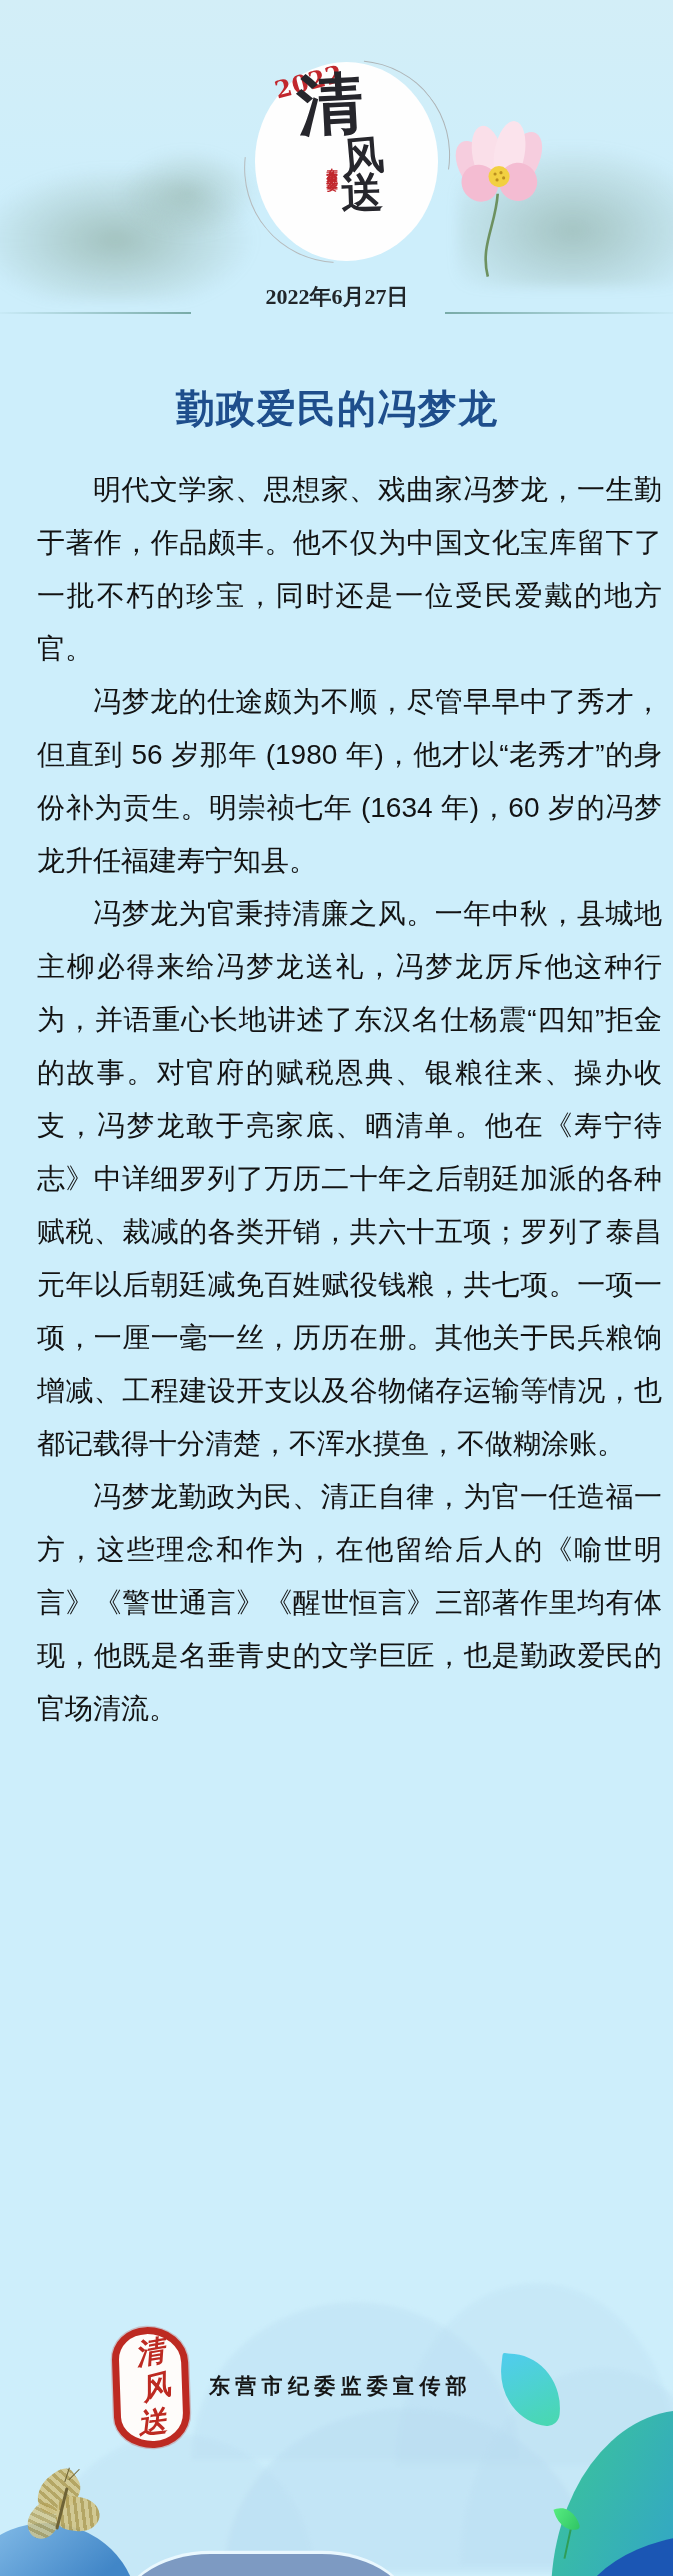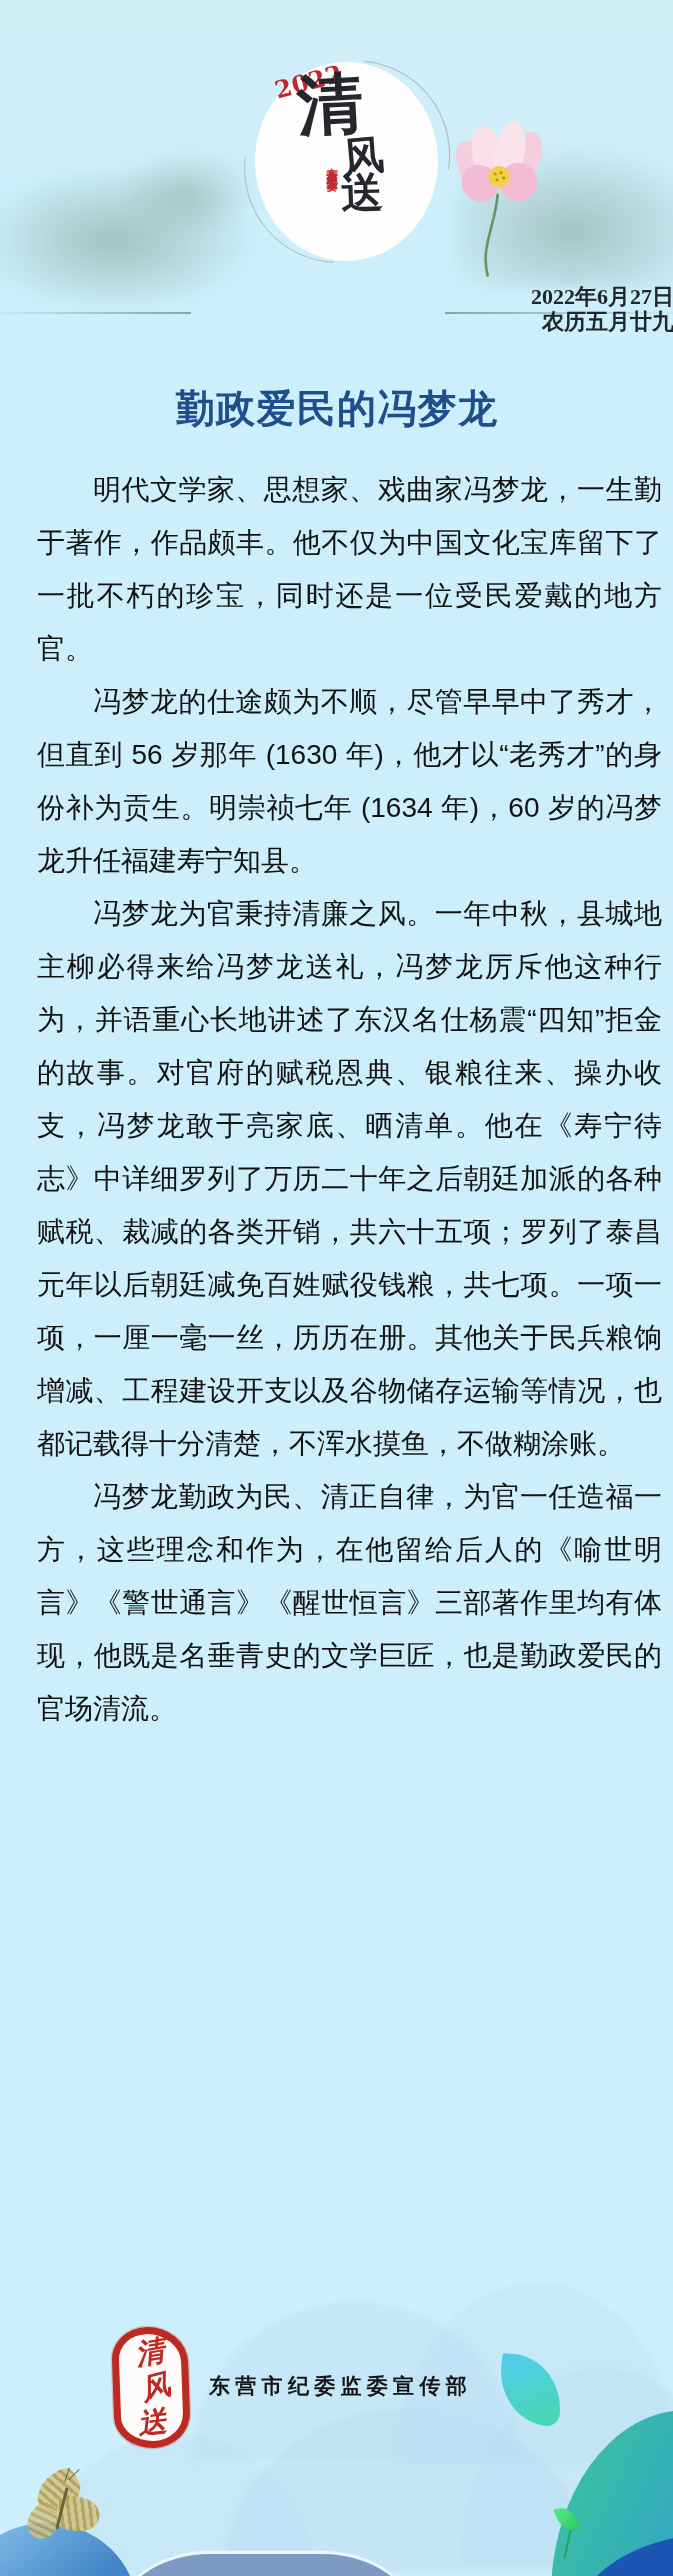--- a/index.html
+++ b/index.html
@@ -36,21 +36,21 @@
   .vtext{left:324px;top:159px;writing-mode:vertical-rl;font-size:11.2px;color:#c1272d;
     letter-spacing:2px;font-weight:700;z-index:4;font-family:"Liberation Serif",serif;}
   .lotus{left:435px;top:120px;z-index:3;}
 
   
   .divider{height:2px;top:312px;z-index:1;}
   .divider.dl{left:0;width:191px;
     background:linear-gradient(90deg,rgba(111,163,158,.05),rgba(111,163,158,.9));}
   .divider.dr{left:445px;width:229px;
     background:linear-gradient(270deg,rgba(111,163,158,.05),rgba(111,163,158,.9));}
-  .date-block{left:0;top:284px;width:674px;text-align:right;z-index:2;
+  .date-block{left:0;top:284px;width:674px;text-align:center;z-index:2;
     font-family:"Liberation Serif",serif;font-weight:700;font-size:22px;line-height:25px;color:#21262a;}
 
   
   .article-title{left:0;top:382px;width:674px;text-align:center;font-size:39px;
     font-weight:700;letter-spacing:1.3px;color:#1e4e8c;z-index:2;}
   .article{left:37px;top:463px;width:625px;font-size:28px;line-height:53px;
     color:#131313;text-align:justify;z-index:2;}
   .article p{margin:0;text-indent:2em;}
 
   
@@ -138,27 +138,26 @@
     <circle cx="91" cy="82" r="2.4" fill="#bb8f1e"></circle>
       <circle cx="100" cy="80" r="2.4" fill="#bb8f1e"></circle>
     <circle cx="104" cy="88" r="2.4" fill="#bb8f1e"></circle>
       <circle cx="94" cy="91" r="2.4" fill="#bb8f1e"></circle>
   </svg>
 
   <div class="abs divider dl"></div>
   <div class="abs divider dr"></div>
   <div class="abs date-block">
     <div>2022年6月27日</div>
-    <div>农历五月廿九</div>
   </div>
 
   <div class="abs article-title">勤政爱民的冯梦龙</div>
   <div class="abs article">
     <p>明代文学家、思想家、戏曲家冯梦龙，一生勤于著作，作品颇丰。他不仅为中国文化宝库留下了一批不朽的珍宝，同时还是一位受民爱戴的地方官。</p>
-    <p>冯梦龙的仕途颇为不顺，尽管早早中了秀才，但直到 56 岁那年 (1630 年)，他才以“老秀才”的身份补为贡生。明崇祯七年 (1634 年)，60 岁的冯梦龙升任福建寿宁知县。</p>
+    <p>冯梦龙的仕途颇为不顺，尽管早早中了秀才，但直到 56 岁那年 (1980 年)，他才以“老秀才”的身份补为贡生。明崇祯七年 (1634 年)，60 岁的冯梦龙升任福建寿宁知县。</p>
     <p>冯梦龙为官秉持清廉之风。一年中秋，县城地主柳必得来给冯梦龙送礼，冯梦龙厉斥他这种行为，并语重心长地讲述了东汉名仕杨震“四知”拒金的故事。对官府的赋税恩典、银粮往来、操办收支，冯梦龙敢于亮家底、晒清单。他在《寿宁待志》中详细罗列了万历二十年之后朝廷加派的各种赋税、裁减的各类开销，共六十五项；罗列了泰昌元年以后朝廷减免百姓赋役钱粮，共七项。一项一项，一厘一毫一丝，历历在册。其他关于民兵粮饷增减、工程建设开支以及谷物储存运输等情况，也都记载得十分清楚，不浑水摸鱼，不做糊涂账。</p>
     <p>冯梦龙勤政为民、清正自律，为官一任造福一方，这些理念和作为，在他留给后人的《喻世明言》《警世通言》《醒世恒言》三部著作里均有体现，他既是名垂青史的文学巨匠，也是勤政爱民的官场清流。</p>
   </div>
 
   <div class="ridge r1"></div>
   <div class="ridge r2"></div>
   <div class="ridge r3"></div>
   <div class="ridge r4"></div>
   <div class="ridge r5"></div>
 

